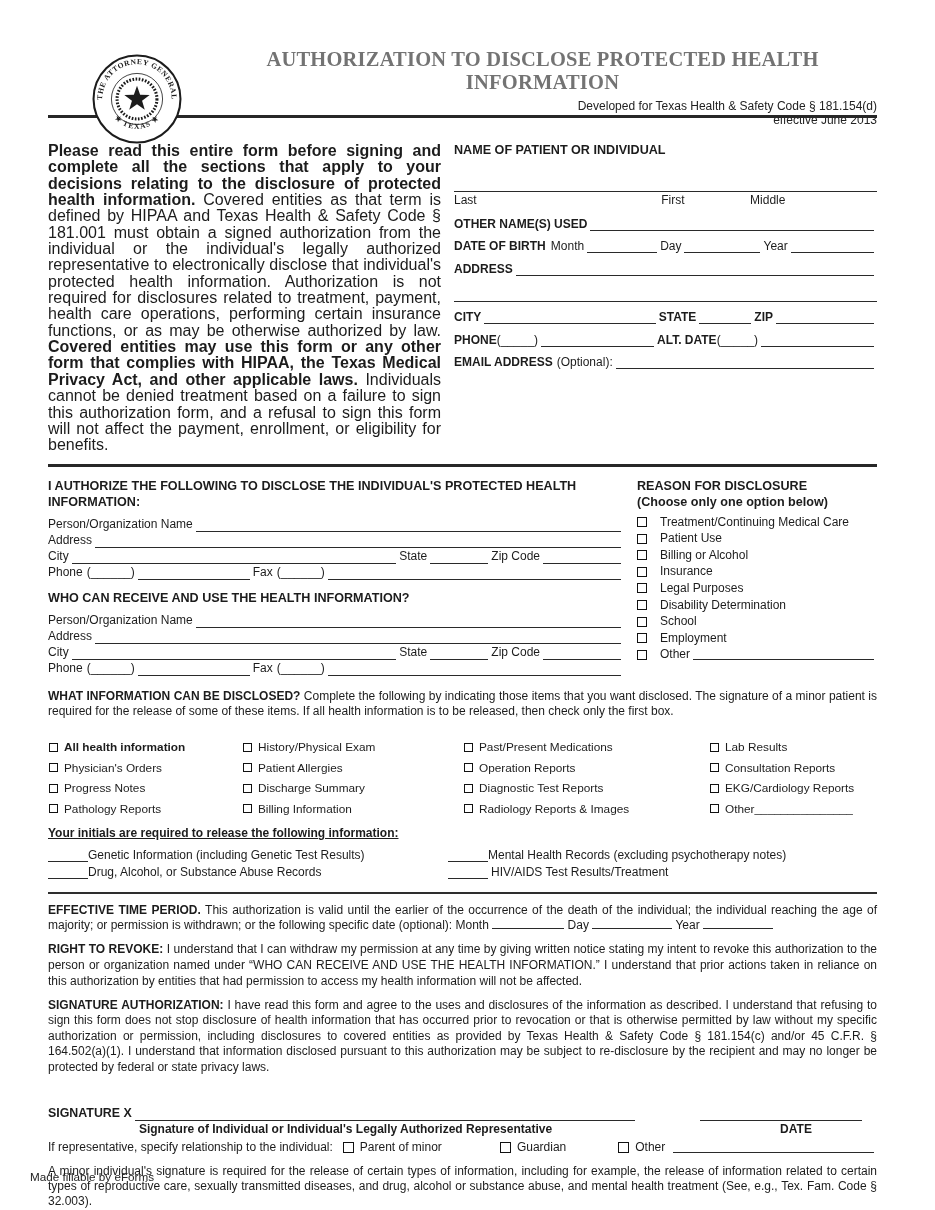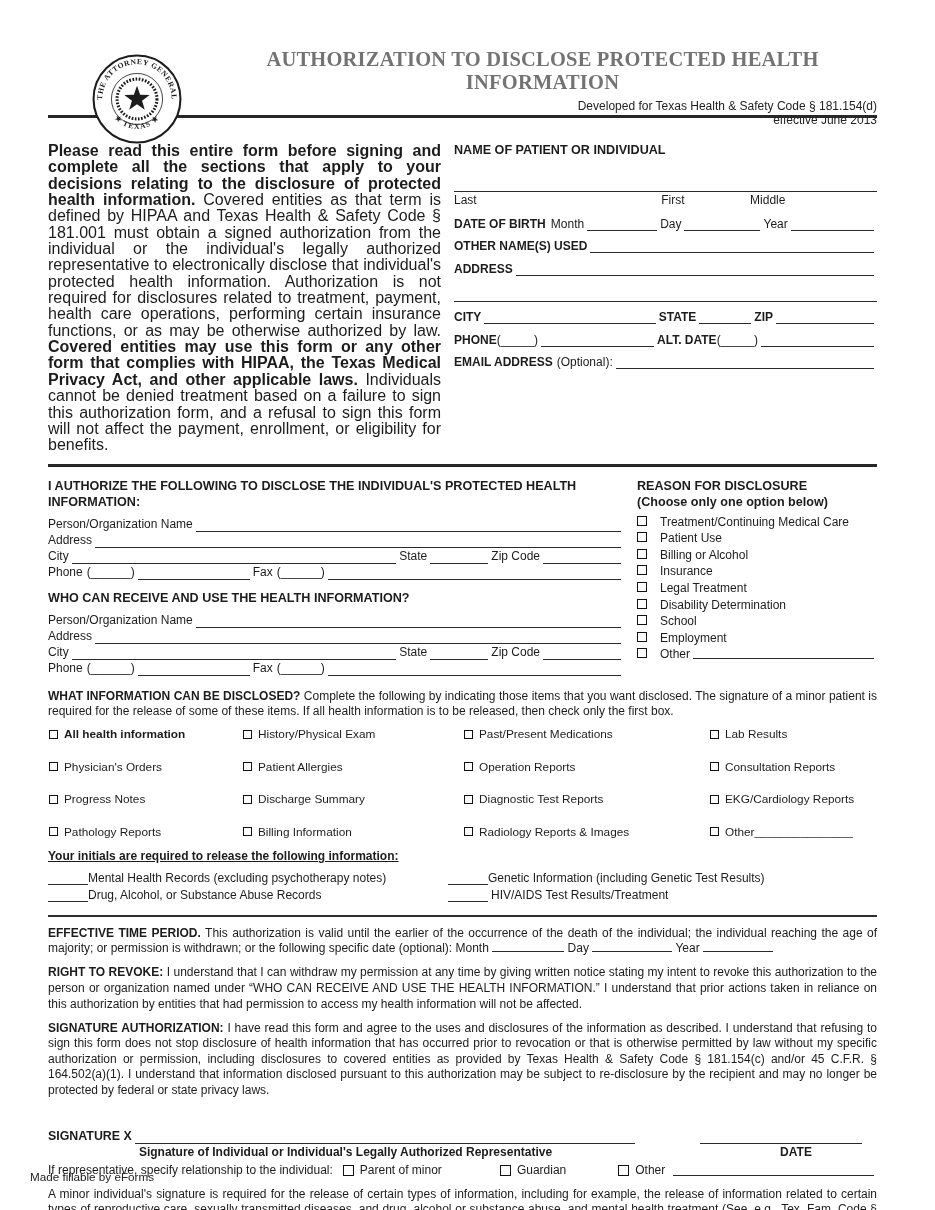--- a/index.html
+++ b/index.html
@@ -53,27 +53,27 @@
   .mid { display:flex; margin-top:11px; }
   .mid-left { width:576px; margin-right:13px; }
   .sec-head { font-weight:bold; font-size:12.6px; line-height:16px; }
   .frow { display:flex; align-items:flex-end; line-height:15px; margin-top:1px; }
   .frow.first { margin-top:7px; }
   .frow .lab, .frow .paren { white-space:nowrap; }
   .f-state { flex:0 0 58px; }
   .f-zip   { flex:0 0 78px; }
   .f-phone { flex:0 0 112px; }
   .mid-right { flex:1; }
-  .r-opt { display:flex; align-items:flex-start; margin-top:3.6px; line-height:13px; }
+  .r-opt { display:flex; align-items:center; margin-top:3.6px; line-height:13px; }
   .r-opt .cb { width:10px; height:10px; border-width:1.8px; margin-right:13px; }
   .r-opt .fill { height:11px; }
 
   
   .disclose-p { margin-top:13px; text-align:justify; line-height:15.3px; }
-  .d-grid { display:grid; grid-template-columns:194px 221px 246px 1fr; margin-top:9px; row-gap:20px; }
+  .d-grid { display:grid; grid-template-columns:194px 221px 246px 1fr; margin-top:22px; row-gap:8px; }
   .d-item { display:flex; align-items:center; line-height:12.5px; font-size:11.8px; }
   .d-item .cb { margin-right:6px; margin-left:1px; }
   .initials-head { font-weight:bold; text-decoration:underline; margin-top:11px; line-height:15px; }
   .init-grid { display:grid; grid-template-columns:400px 1fr; margin-top:7px; row-gap:3px; }
   .init-item { display:flex; align-items:flex-end; line-height:14px; }
   .init-fill { flex:none; width:40px; border-bottom:1px solid #2a2a2a; height:12px; }
 
   
   .para { margin-top:8.5px; text-align:justify; line-height:15.6px; }
   .para .ifill.m { width:72px; } .para .ifill.d { width:80px; } .para .ifill.y { width:70px; }
@@ -144,33 +144,33 @@
 
       <div class="col-patient">
         <div class="p-head">NAME OF PATIENT OR INDIVIDUAL</div>
         <div class="name-line"></div>
         <div class="name-labels">
           <span>Last</span>
           <span>First</span>
           <span>Middle</span>
         </div>
         <div class="row prow">
+          <span class="lab b">OTHER NAME(S) USED</span>
+          <span class="fill"></span>
+        </div>
+        <div class="row prow">
           <span class="lab b">DATE OF BIRTH</span>
           <span class="lab" style="margin-left:5px">Month</span>
           <span class="fill" style="flex:0 0 70px"></span>
           <span class="lab">Day</span>
           <span class="fill" style="flex:0 0 76px"></span>
           <span class="lab">Year</span>
           <span class="fill"></span>
         </div>
         <div class="row prow">
-          <span class="lab b">OTHER NAME(S) USED</span>
-          <span class="fill"></span>
-        </div>
-        <div class="row prow">
           <span class="lab b">ADDRESS</span>
           <span class="fill"></span>
         </div>
         <div class="blank-line"></div>
         <div class="row prow">
           <span class="lab b">CITY</span>
           <span class="fill"></span>
           <span class="lab b">STATE</span>
           <span class="fill w-state"></span>
           <span class="lab b">ZIP</span>
@@ -266,21 +266,21 @@
           <div class="r-opt">
               <span class="cb"></span>
               <span>Billing or Alcohol</span>
             </div>
           <div class="r-opt">
               <span class="cb"></span>
               <span>Insurance</span>
             </div>
           <div class="r-opt">
               <span class="cb"></span>
-              <span>Legal Treatment</span>
+              <span>Legal Purposes</span>
             </div>
           <div class="r-opt">
               <span class="cb"></span>
               <span>Disability Determination</span>
             </div>
           <div class="r-opt">
               <span class="cb"></span>
               <span>School</span>
             </div>
           <div class="r-opt">
@@ -365,25 +365,25 @@
         <div class="d-item">
             <span class="cb"></span>
             <span>Other_______________</span>
           </div>
       </div>
 
       <div class="initials-head">Your initials are required to release the following information:</div>
       <div class="init-grid">
         <div class="init-item">
             <span class="init-fill"></span>
-            <span>Mental Health Records (excluding psychotherapy notes)</span>
+            <span>Genetic Information (including Genetic Test Results)</span>
           </div>
         <div class="init-item">
             <span class="init-fill"></span>
-            <span>Genetic Information (including Genetic Test Results)</span>
+            <span>Mental Health Records (excluding psychotherapy notes)</span>
           </div>
         <div class="init-item">
             <span class="init-fill"></span>
             <span>Drug, Alcohol, or Substance Abuse Records</span>
           </div>
         <div class="init-item">
             <span class="init-fill"></span>
             <span style="margin-left:3px">HIV/AIDS Test Results/Treatment</span>
           </div>
       </div>

